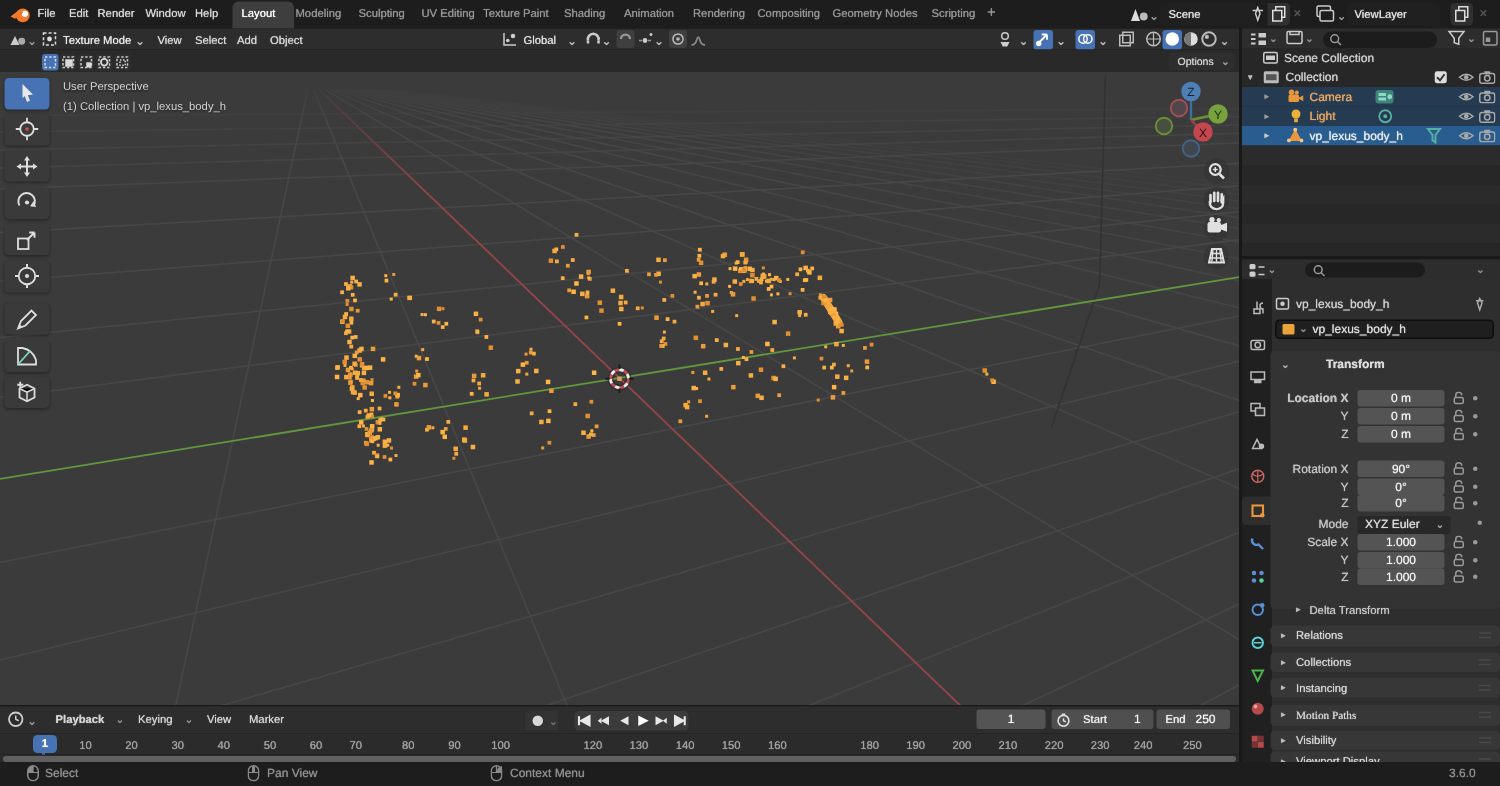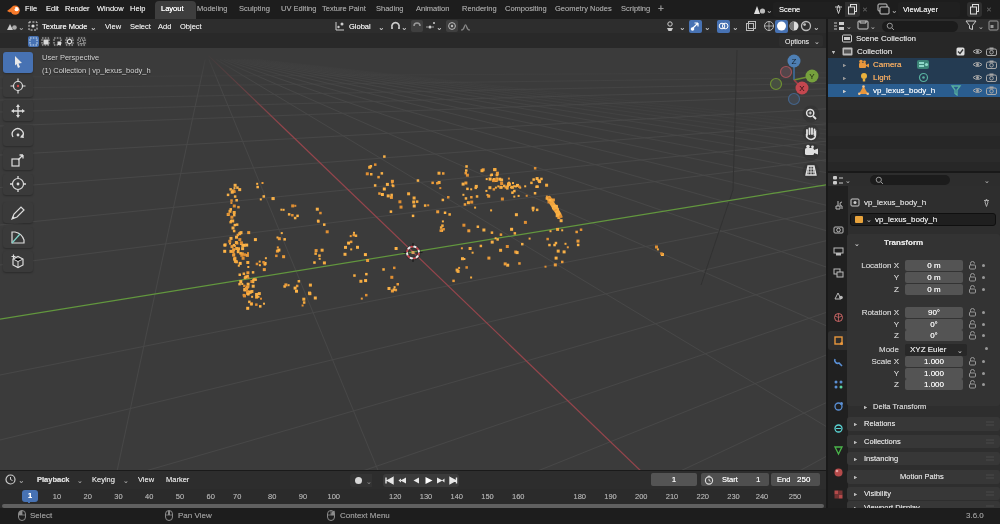--- a/index.html
+++ b/index.html
@@ -961,21 +961,21 @@
   </svg>
 <div class="a" style="left:850px;top:213px;width:146px;height:13px;background:#1f1f1f;border-radius:3px;border:1px solid #0f0f0f;"></div>
 <svg class="a" style="left:854px;top:215px" width="10" height="9" viewBox="0 0 10 9">
     <rect x="1" y="1" width="8" height="7" rx="1" fill="#e8a33c"></rect>
   </svg>
 <div class="tx" style="left:866px;top:216px;font-size:7px;color:#999;">⌄</div>
 <div class="tx" style="left:875px;top:216px;font-size:8px;color:#dcdcdc;">vp_lexus_body_h</div>
 <div class="a" style="left:847px;top:234px;width:153px;height:172px;background:#333333;border-radius:3px;"></div>
 <div class="tx" style="left:854px;top:240px;font-size:7px;color:#bbb;">⌄</div>
 <div class="tx" style="left:884px;top:239px;font-size:8px;color:#dedede;font-weight:bold;">Transform</div>
-<div class="tx" style="left:899px;top:261.5px;font-size:8px;color:#c4c4c4;transform:translateX(-100%);">Location X</div>
+<div class="tx" style="left:899px;top:261.5px;font-size:8px;color:#c4c4c4;transform:translateX(-100%);font-weight:bold;">Location X</div>
 <div class="a" style="left:905px;top:259.5px;width:58px;height:11px;background:#545454;border-radius:2px;"></div>
 <div class="tx" style="left:905px;top:261.5px;font-size:8px;color:#f0f0f0;width:58px;text-align:center;">0 m</div>
 <svg class="a" style="left:968px;top:260.5px" width="9" height="9" viewBox="0 0 9 9">
     <rect x="1.5" y="4" width="6" height="4" rx="1" fill="none" stroke="#999"></rect>
     <path d="M2.5 4 L2.5 2.5 A1.8 1.8 0 0 1 6.5 2.5" stroke="#999" fill="none"></path>
   </svg>
 <div class="a" style="left:982px;top:263.5px;width:3px;height:3px;background:#999;border-radius:50%;"></div>
 <div class="tx" style="left:899px;top:273.5px;font-size:8px;color:#c4c4c4;transform:translateX(-100%);">Y</div>
 <div class="a" style="left:905px;top:271.5px;width:58px;height:11px;background:#545454;border-radius:2px;"></div>
 <div class="tx" style="left:905px;top:273.5px;font-size:8px;color:#f0f0f0;width:58px;text-align:center;">0 m</div>
@@ -1060,21 +1060,21 @@
     <path d="M1 1 L9 1 M1 4 L9 4" stroke="#4a4a4a"></path>
   </svg>
 <div class="a" style="left:847px;top:451.5px;width:153px;height:13.5px;background:#373737;border-radius:3px;"></div>
 <div class="tx" style="left:854px;top:455.5px;font-size:6px;color:#bbb;">▸</div>
 <div class="tx" style="left:864px;top:454.5px;font-size:7.5px;color:#d4d4d4;">Instancing</div>
 <svg class="a" style="left:985px;top:455.5px" width="10" height="6" viewBox="0 0 10 6">
     <path d="M1 1 L9 1 M1 4 L9 4" stroke="#4a4a4a"></path>
   </svg>
 <div class="a" style="left:847px;top:470px;width:153px;height:13.5px;background:#373737;border-radius:3px;"></div>
 <div class="tx" style="left:854px;top:474px;font-size:6px;color:#bbb;">▸</div>
-<div class="tx" style="left:900px;top:473px;font-size:7.5px;color:#d4d4d4;">Motion Paths</div>
+<div class="tx" style="left:864px;top:473px;font-size:7.5px;color:#d4d4d4;font-family:Liberation Serif, serif;">Motion Paths</div>
 <svg class="a" style="left:985px;top:474px" width="10" height="6" viewBox="0 0 10 6">
     <path d="M1 1 L9 1 M1 4 L9 4" stroke="#4a4a4a"></path>
   </svg>
 <div class="a" style="left:847px;top:486.5px;width:153px;height:13.5px;background:#373737;border-radius:3px;"></div>
 <div class="tx" style="left:854px;top:490.5px;font-size:6px;color:#bbb;">▸</div>
 <div class="tx" style="left:864px;top:489.5px;font-size:7.5px;color:#d4d4d4;">Visibility</div>
 <svg class="a" style="left:985px;top:490.5px" width="10" height="6" viewBox="0 0 10 6">
     <path d="M1 1 L9 1 M1 4 L9 4" stroke="#4a4a4a"></path>
   </svg>
 <div class="a" style="left:847px;top:500.5px;width:153px;height:13.5px;background:#373737;border-radius:3px;"></div>

